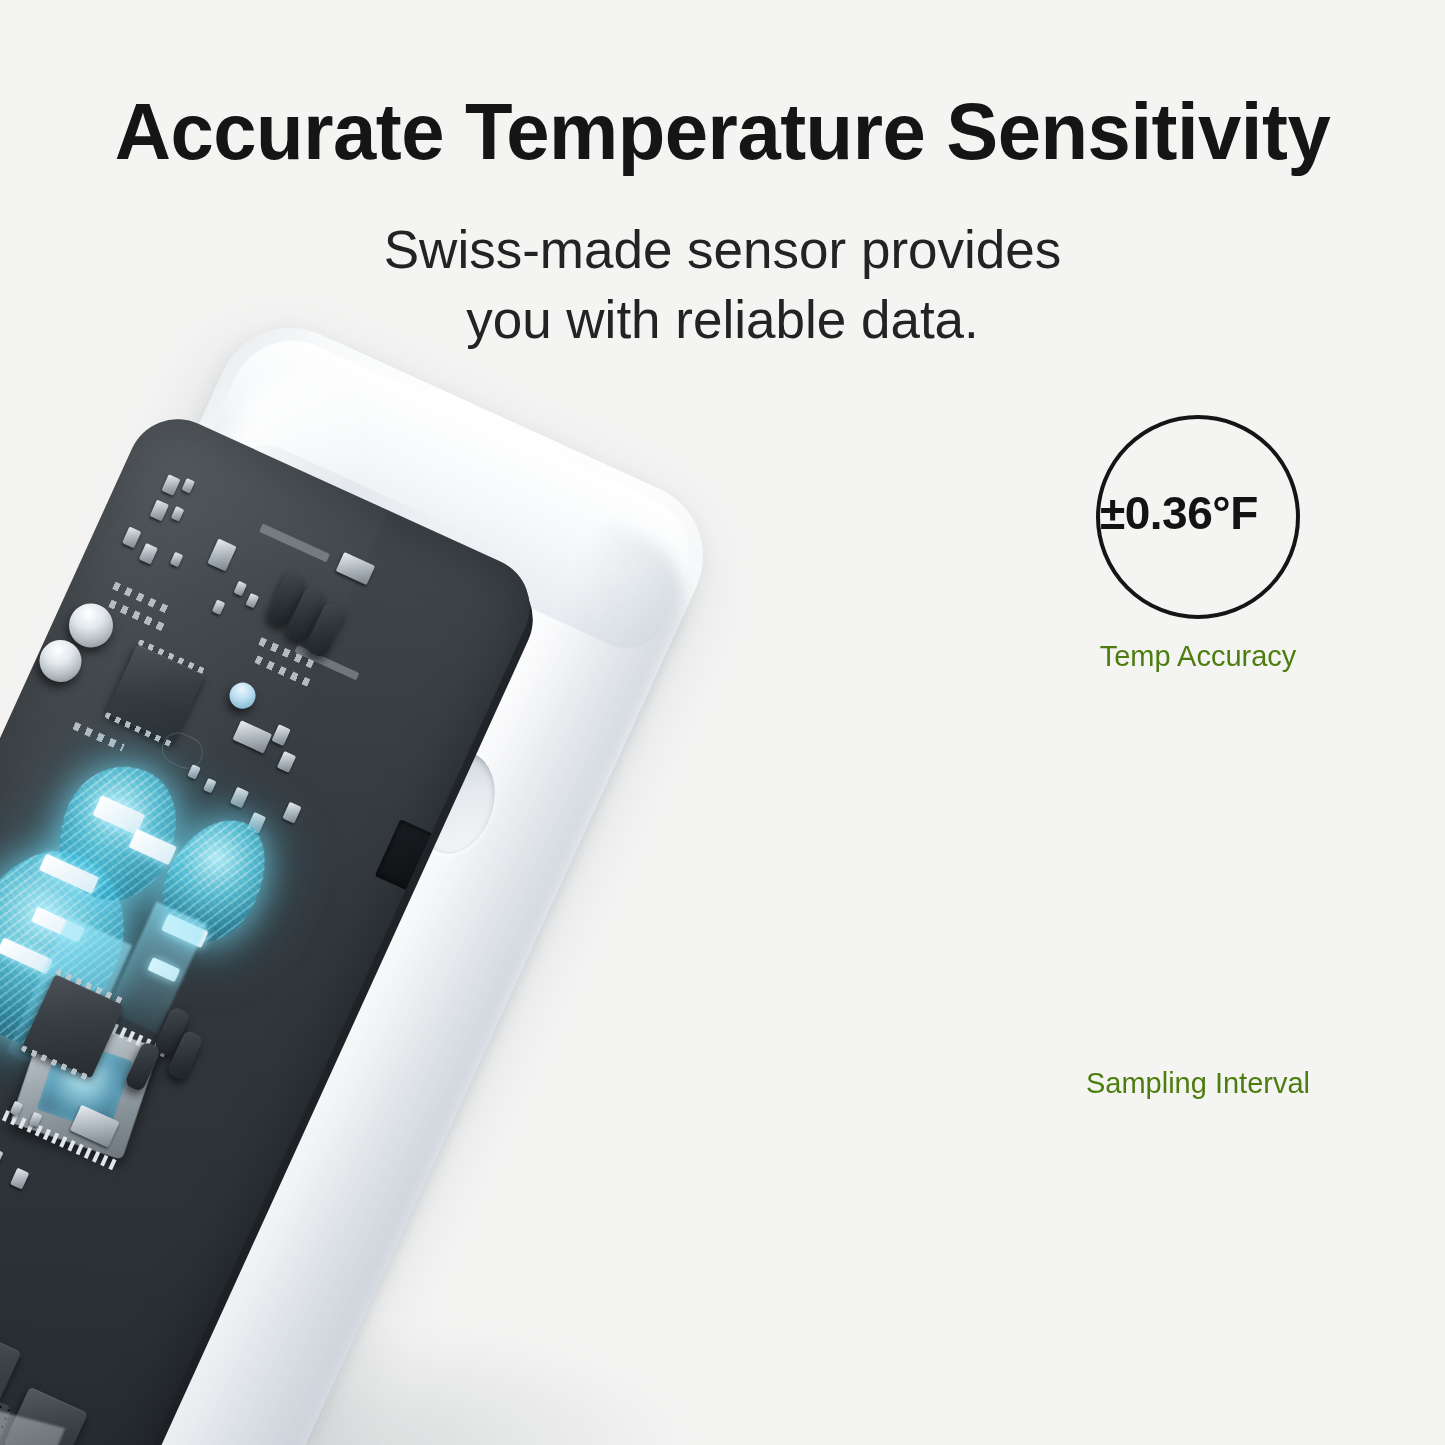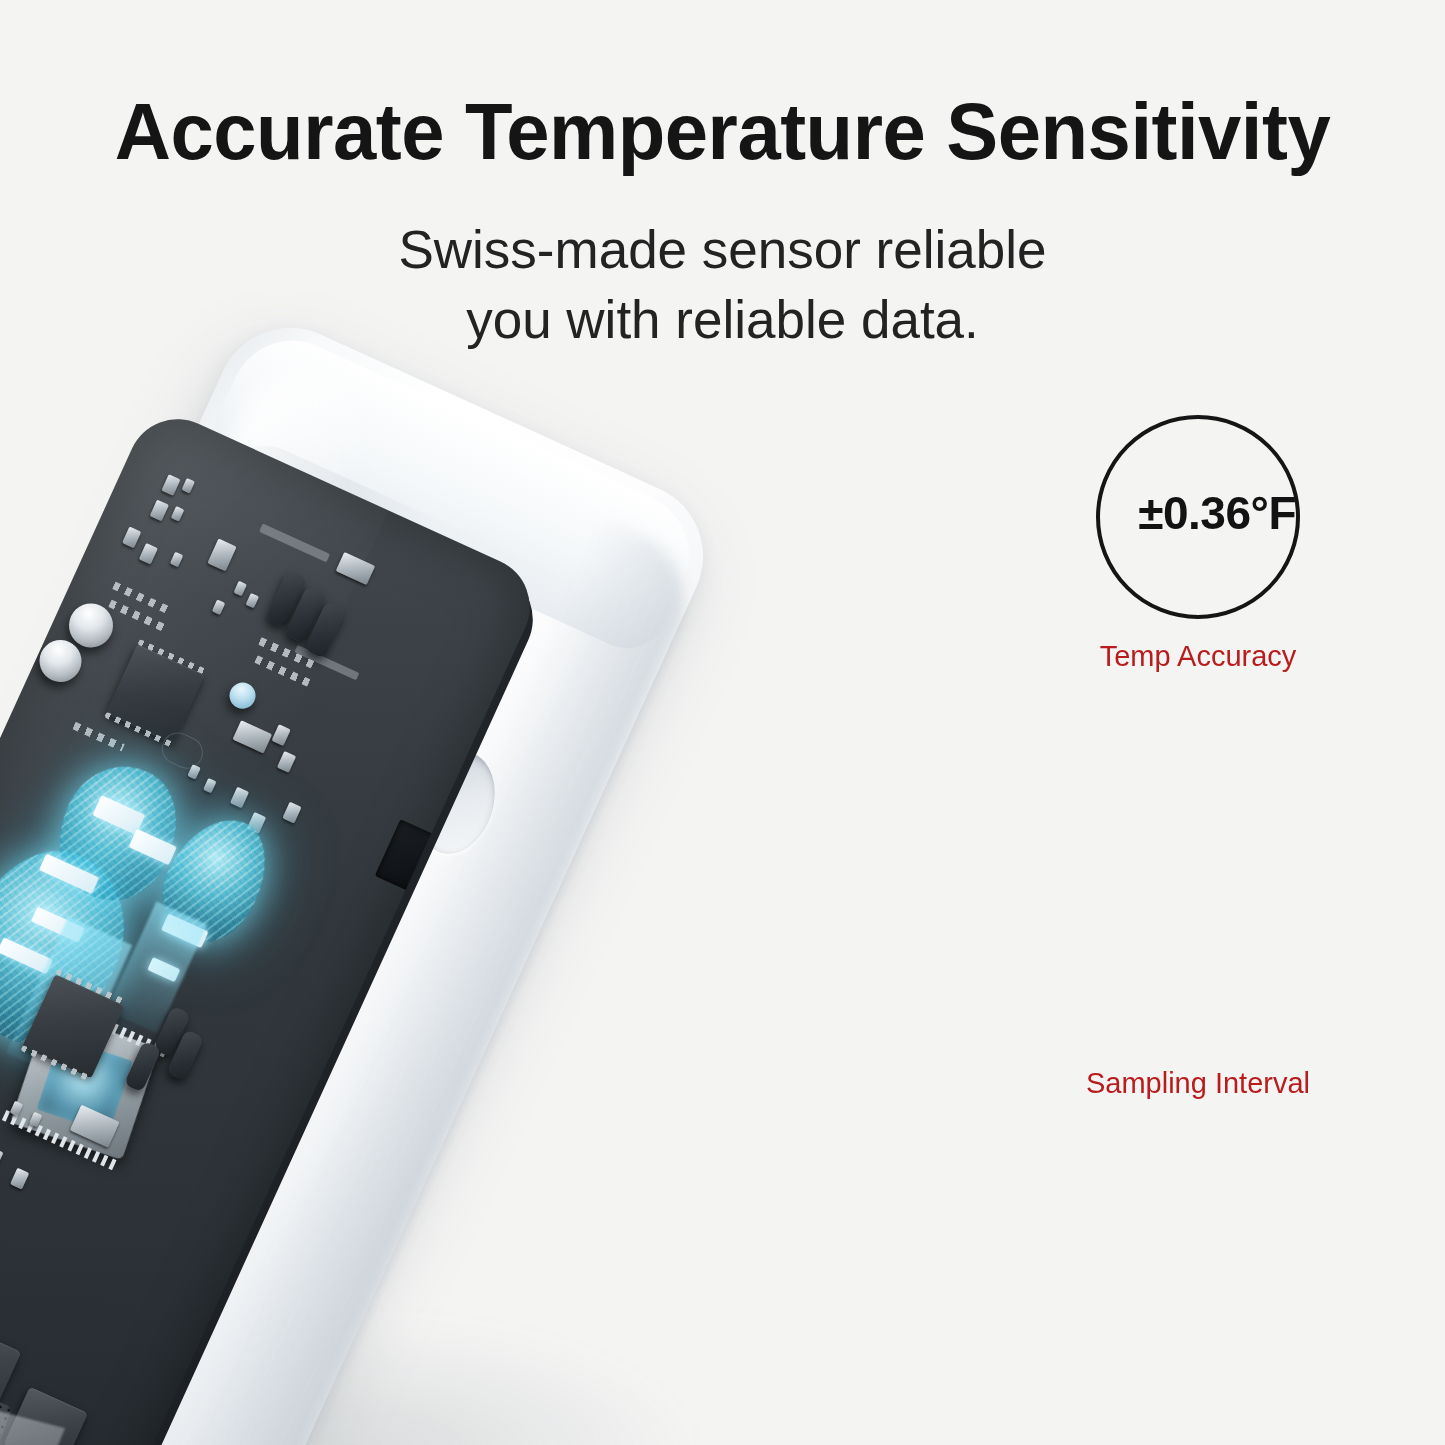--- a/index.html
+++ b/index.html
@@ -61,21 +61,21 @@
   .spec-circle {
     position: relative;
     width: 204px;
     height: 204px;
     margin: 0 auto;
     border: 4.5px solid #151515;
     border-radius: 50%;
     box-sizing: border-box;
     display: flex;
     align-items: center;
-    justify-content: flex-end;
+    justify-content: flex-start;
   }
   .spec-value {
     font-size: 46px;
     font-weight: 700;
     color: #131313;
     letter-spacing: -0.5px;
     line-height: 1;
     position: relative;
     top: -4px;
     white-space: nowrap;
@@ -83,21 +83,21 @@
   .spec-value.light {
     font-size: 76px;
     font-weight: 300;
     letter-spacing: -1px;
     top: 0;
   }
   .spec-label {
     margin-top: 22px;
     font-size: 29px;
     font-weight: 400;
-    color: #b91c1c;
+    color: #4d7c0f;
     line-height: 1.1;
     white-space: nowrap;
   }
 
   #spec-0 { left: 1048px; top: 415px; }
   #spec-1 { left: 1048px; top: 731px; }
   #spec-2 { left: 1048px; top: 1046px; }
 
   
   #product {
@@ -410,21 +410,21 @@
   }
 </style>
 </head>
 <body>
 
 <div id="page">
 
   <div class="header">
     <div class="title">Accurate Temperature Sensitivity</div>
     <div class="subtitle">
-      <span class="sub-line">Swiss-made sensor reliable</span>
+      <span class="sub-line">Swiss-made sensor provides</span>
       <span class="sub-line">you with reliable data.</span>
     </div>
   </div>
 
   <div id="product">
 
     <div class="ground-shadow"></div>
 
     <div class="shell">
       <div class="shell-top-lip"></div>

